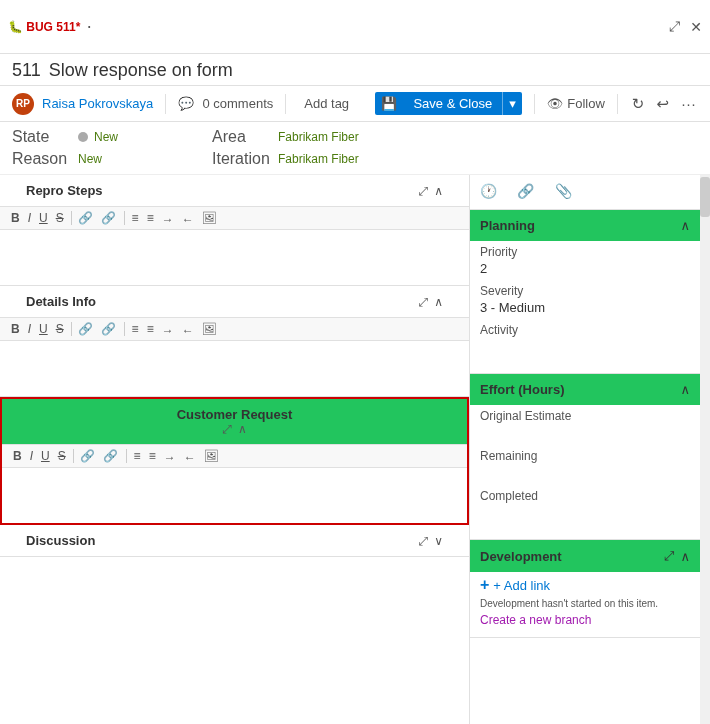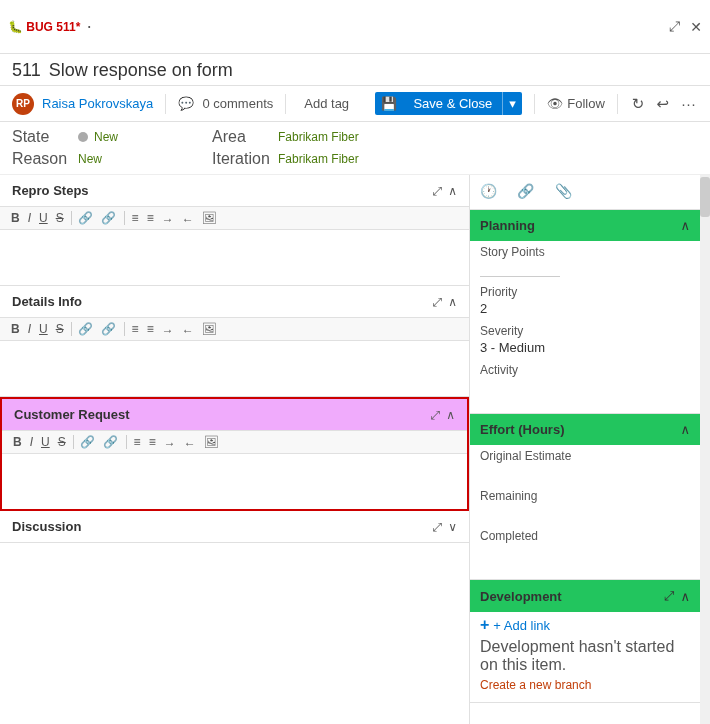--- a/index.html
+++ b/index.html
@@ -40,34 +40,34 @@
     .meta-area { min-width: 250px; }
 
     
     .content-area { display: flex; height: calc(724px - 160px); overflow: hidden; }
 
     
     .left-panel { flex: 1; overflow-y: auto; padding: 0; border-right: 1px solid #e0e0e0; }
 
     
     .section { border-bottom: 1px solid #e0e0e0; }
-    .section-header { display: flex; align-items: center; justify-content: space-between; padding: 8px 12px; background: #fff; }
+    .section-header { display: flex; align-items: center; justify-content: space-between; padding: 8px 26px; background: #fff; }
     .section-title { font-size: 13px; font-weight: 600; color: #333; }
     .section-controls { display: flex; align-items: center; gap: 6px; }
     .section-icon { color: #555; font-size: 12px; cursor: pointer; }
 
     
     .editor-toolbar { display: flex; align-items: center; gap: 2px; padding: 2px 8px; background: #f8f8f8; border-bottom: 1px solid #e0e0e0; border-top: 1px solid #e0e0e0; }
     .editor-btn { font-size: 12px; color: #555; cursor: pointer; padding: 2px 3px; border: none; background: none; }
     .editor-sep { width: 1px; height: 14px; background: #ccc; margin: 0 2px; }
     .editor-area { min-height: 50px; padding: 6px 8px; background: #fff; font-size: 13px; }
 
     
     .customer-request-section { border: 2px solid #cc0000; margin: 0; }
-    .customer-request-section .section-header { background: #f0abfc; }
+    .customer-request-section .section-header { background: #22c55e; flex-direction: column; }
 
     
     .right-panel { width: 230px; overflow-y: auto; background: #fff; }
     .right-tabs { display: flex; border-bottom: 1px solid #e0e0e0; background: #fff; }
     .right-tab { padding: 8px 14px; font-size: 13px; color: #555; cursor: pointer; border-bottom: 2px solid transparent; }
     .right-tab.active { color: #0078d4; border-bottom: 2px solid #0078d4; }
     .right-tab-icon { padding: 8px 10px; color: #555; cursor: pointer; font-size: 14px; border-bottom: 2px solid transparent; }
 
     
     .right-section { border-bottom: 1px solid #e0e0e0; }
@@ -77,22 +77,22 @@
     .field-row { margin-bottom: 8px; }
     .field-label { font-size: 12px; color: #555; margin-bottom: 2px; }
     .field-value { font-size: 13px; color: #333; }
 
     
     .left-panel::-webkit-scrollbar, .right-panel::-webkit-scrollbar { width: 6px; }
     .left-panel::-webkit-scrollbar-thumb, .right-panel::-webkit-scrollbar-thumb { background: #ccc; border-radius: 3px; }
 
     
     .add-link { display: flex; align-items: center; gap: 4px; color: #0078d4; font-size: 13px; cursor: pointer; margin-bottom: 4px; }
-    .dev-note { font-size: 16px; color: #555; margin-bottom: 4px; }
-    .create-branch-link { color: #c2410c; font-size: 12px; cursor: pointer; }
+    .dev-note { font-size: 10px; color: #555; margin-bottom: 4px; }
+    .create-branch-link { color: #a21caf; font-size: 12px; cursor: pointer; }
 
     
     .outer-scrollbar { width: 10px; background: #f0f0f0; display: flex; flex-direction: column; }
     .outer-scrollbar-thumb { width: 10px; height: 40px; background: #ccc; border-radius: 3px; margin-top: 2px; }
   </style>
 </head>
 <body>
 
 <div class="title-bar">
   <div class="title-bar-left">
@@ -261,24 +261,20 @@
       <div class="right-tab-icon">📎</div>
     </div>
 
     <div class="right-section">
       <div class="right-section-header">
         <span class="right-section-title">Planning</span>
         <span>∧</span>
       </div>
       <div class="right-section-body">
         <div class="field-row">
-          <div class="field-label">Story Points</div>
-          <div class="field-value" style="min-height:16px; border-bottom:1px solid #ccc; width:80px;"></div>
-        </div>
-        <div class="field-row">
           <div class="field-label">Priority</div>
           <div class="field-value">2</div>
         </div>
         <div class="field-row">
           <div class="field-label">Severity</div>
           <div class="field-value">3 - Medium</div>
         </div>
         <div class="field-row">
           <div class="field-label">Activity</div>
           <div class="field-value" style="min-height:16px;"></div>

